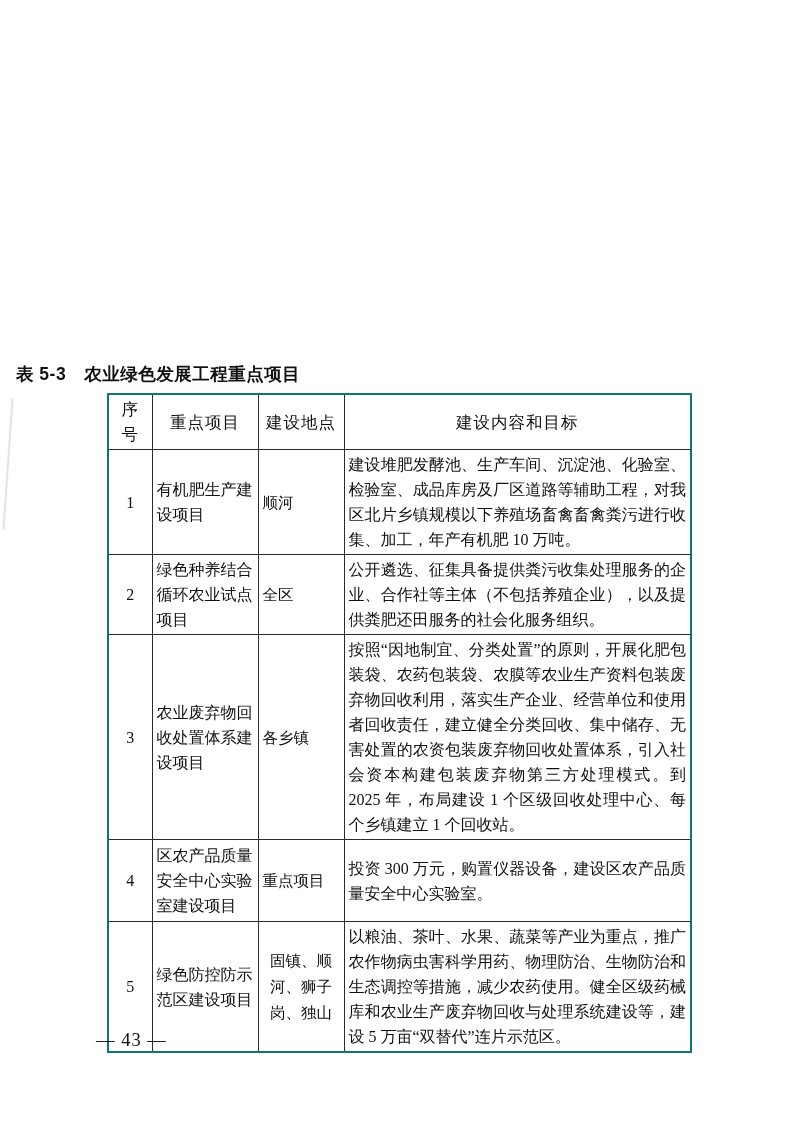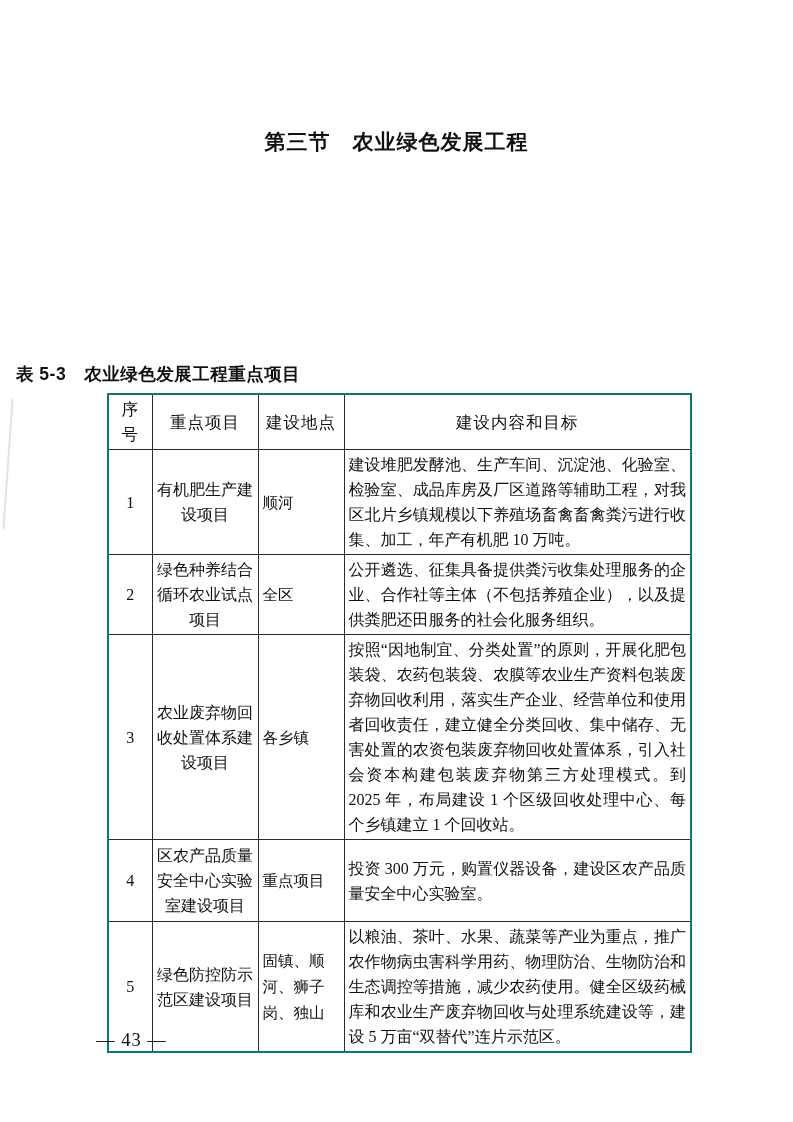--- a/index.html
+++ b/index.html
@@ -93,32 +93,32 @@
   }
   col.c-no  { width: 44px;  }
   col.c-prj { width: 106px; }
   col.c-loc { width: 86px;  }
   col.c-cnt { width: 347px; }
   td.cell-no {
     text-align: center;
     font-size: 16px;
   }
   td.cell-proj {
-    text-align: center;
+    text-align: left;
     padding: 2px 5px;
     line-height: 26px;
     margin-left: 48px;
   }
   td.cell-loc {
     text-align: left;
     font-size: 15.5px;
     padding: 2px 3px;
   }
   td.cell-loc.loc-left {
-    text-align: left;
+    text-align: center;
     line-height: 26px;
   }
   td.cell-cont {
     text-align: justify;
     text-justify: inter-ideograph;
     padding: 3px 6px;
     line-height: 25px;
   }
   tr.row-h1 { height: 104px; }
   tr.row-h2 { height: 80px;  }
@@ -134,21 +134,20 @@
     color: #111;
   }
 </style>
 </head>
 <body>
 
 <div class="page">
 
   <div class="scan-artifact"></div>
 
-  <h1 class="section-title">第三节　农业绿色发展工程</h1>
 
 
   <div class="table-caption">表 5-3　农业绿色发展工程重点项目</div>
 
   <table class="data-table">
     <colgroup>
       <col class="c-no">
         <col class="c-prj">
         <col class="c-loc">
         <col class="c-cnt">

